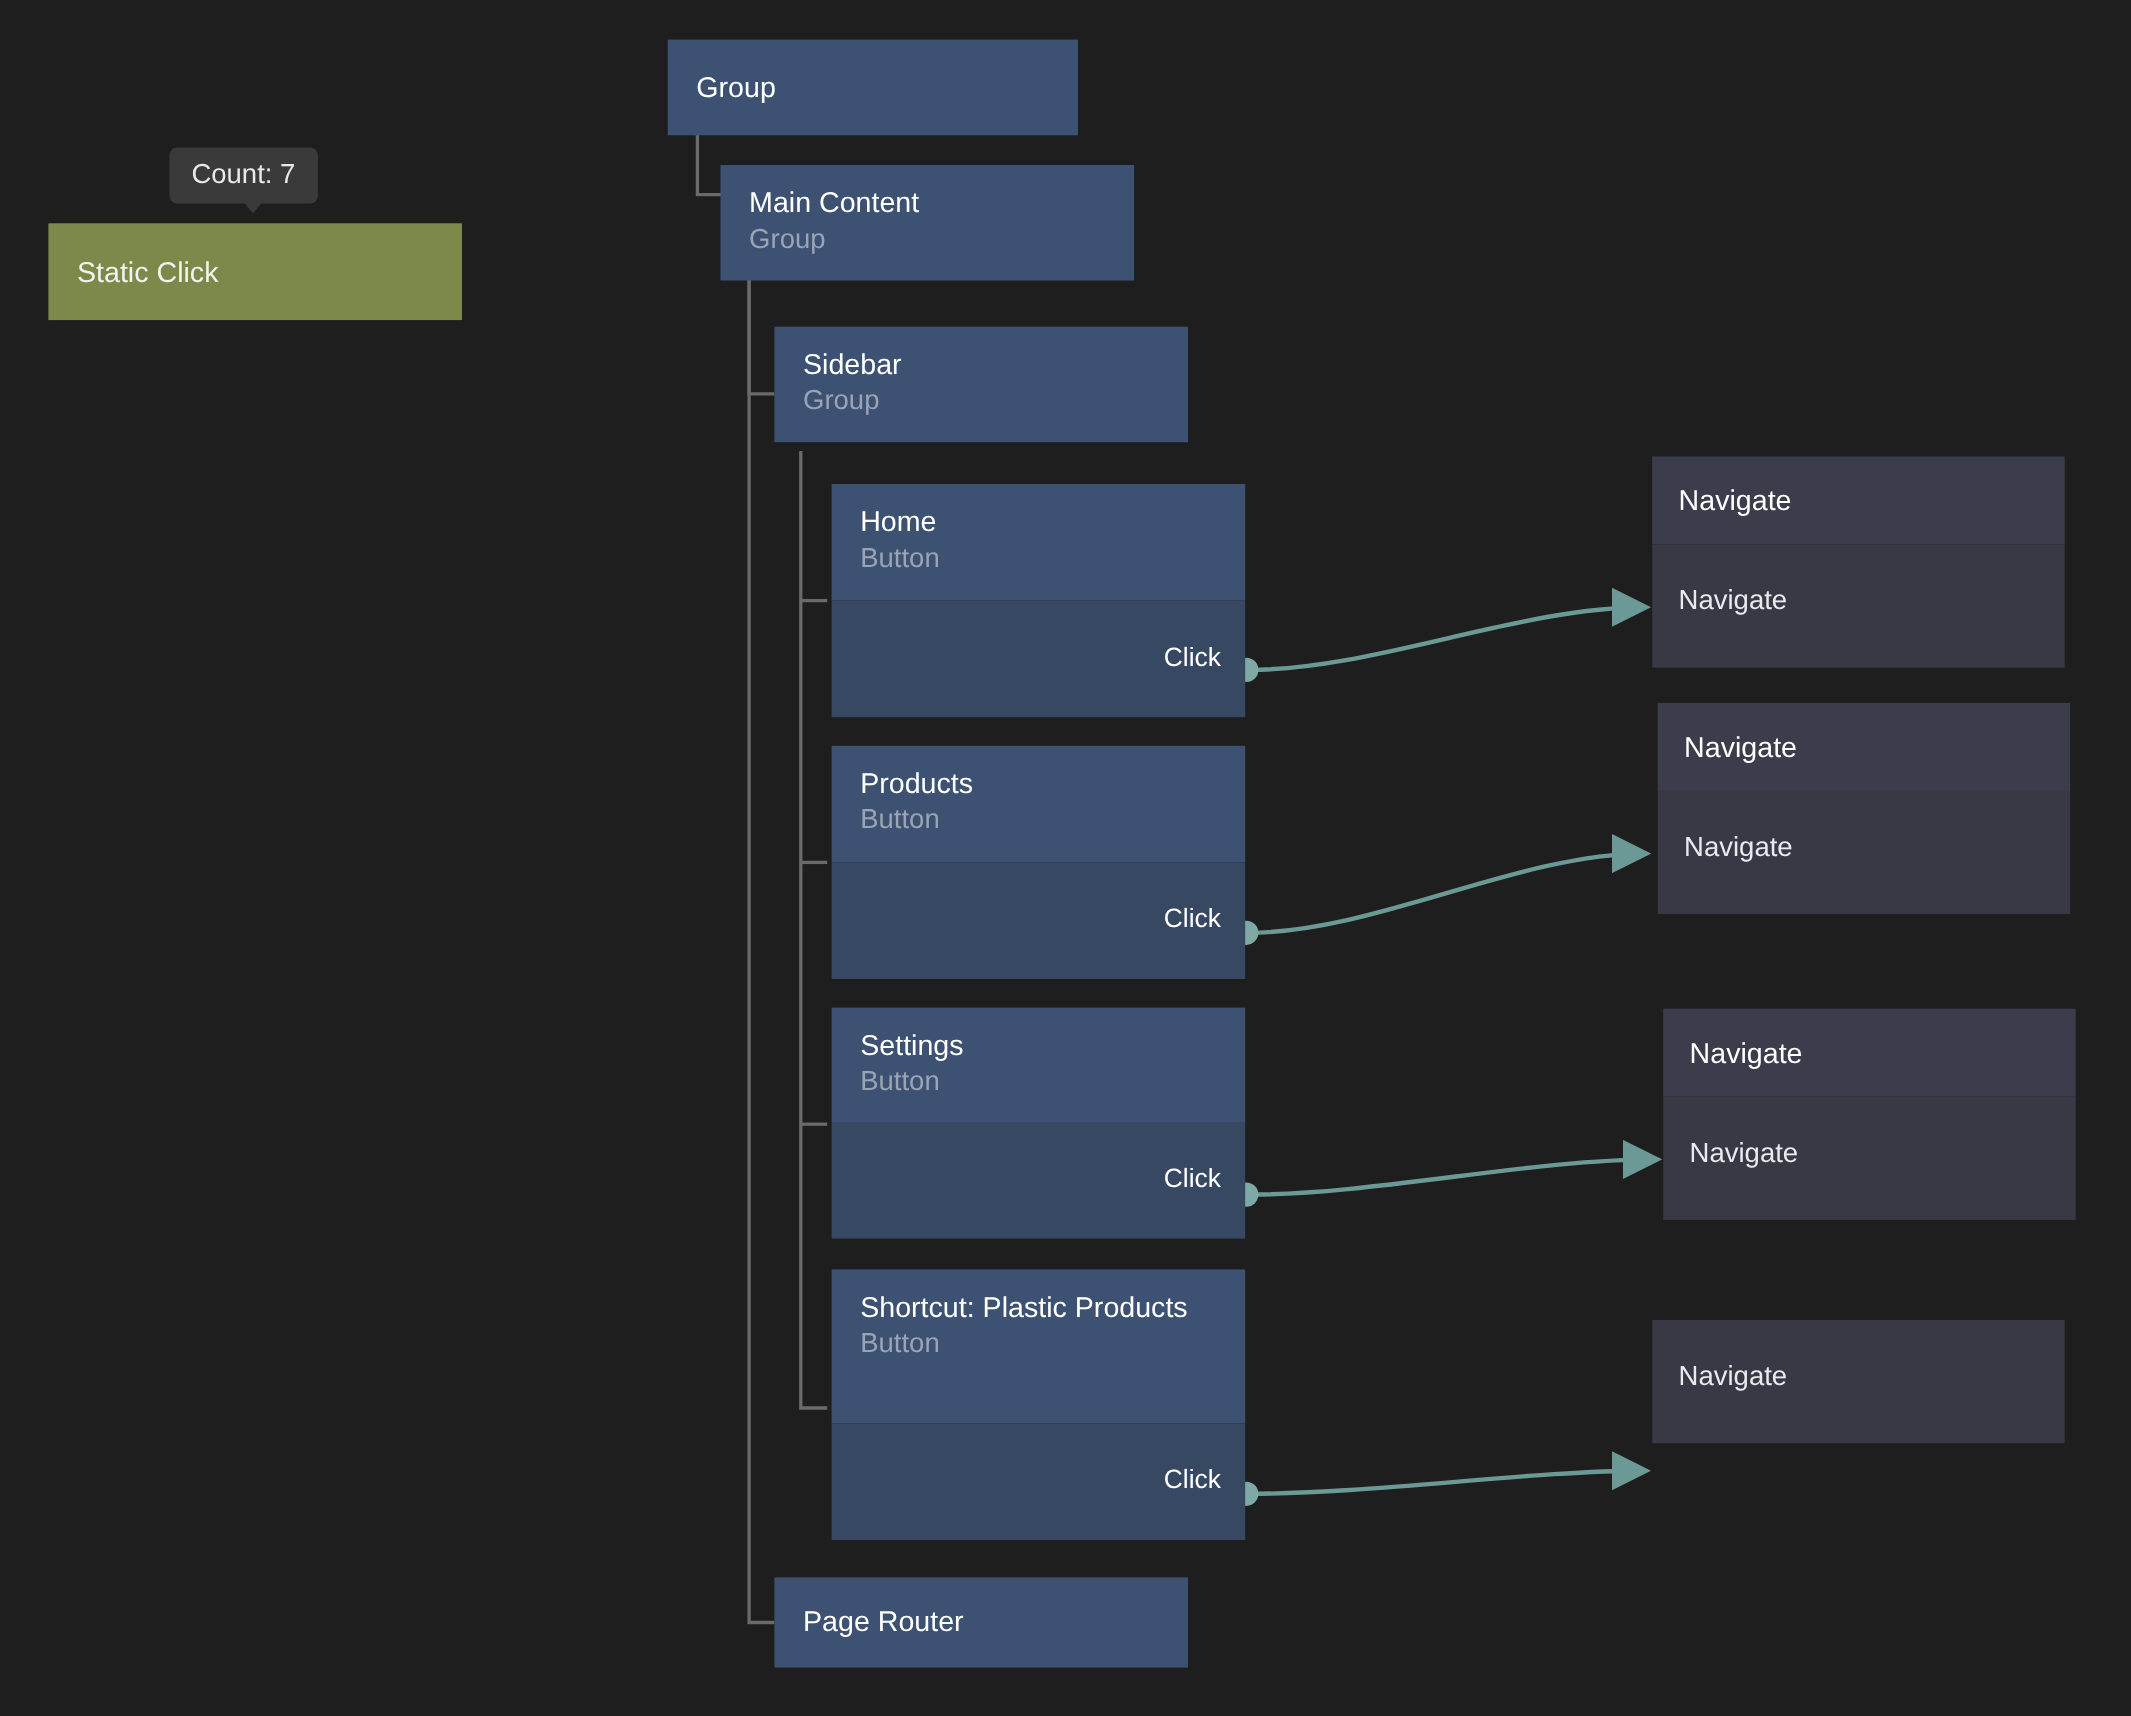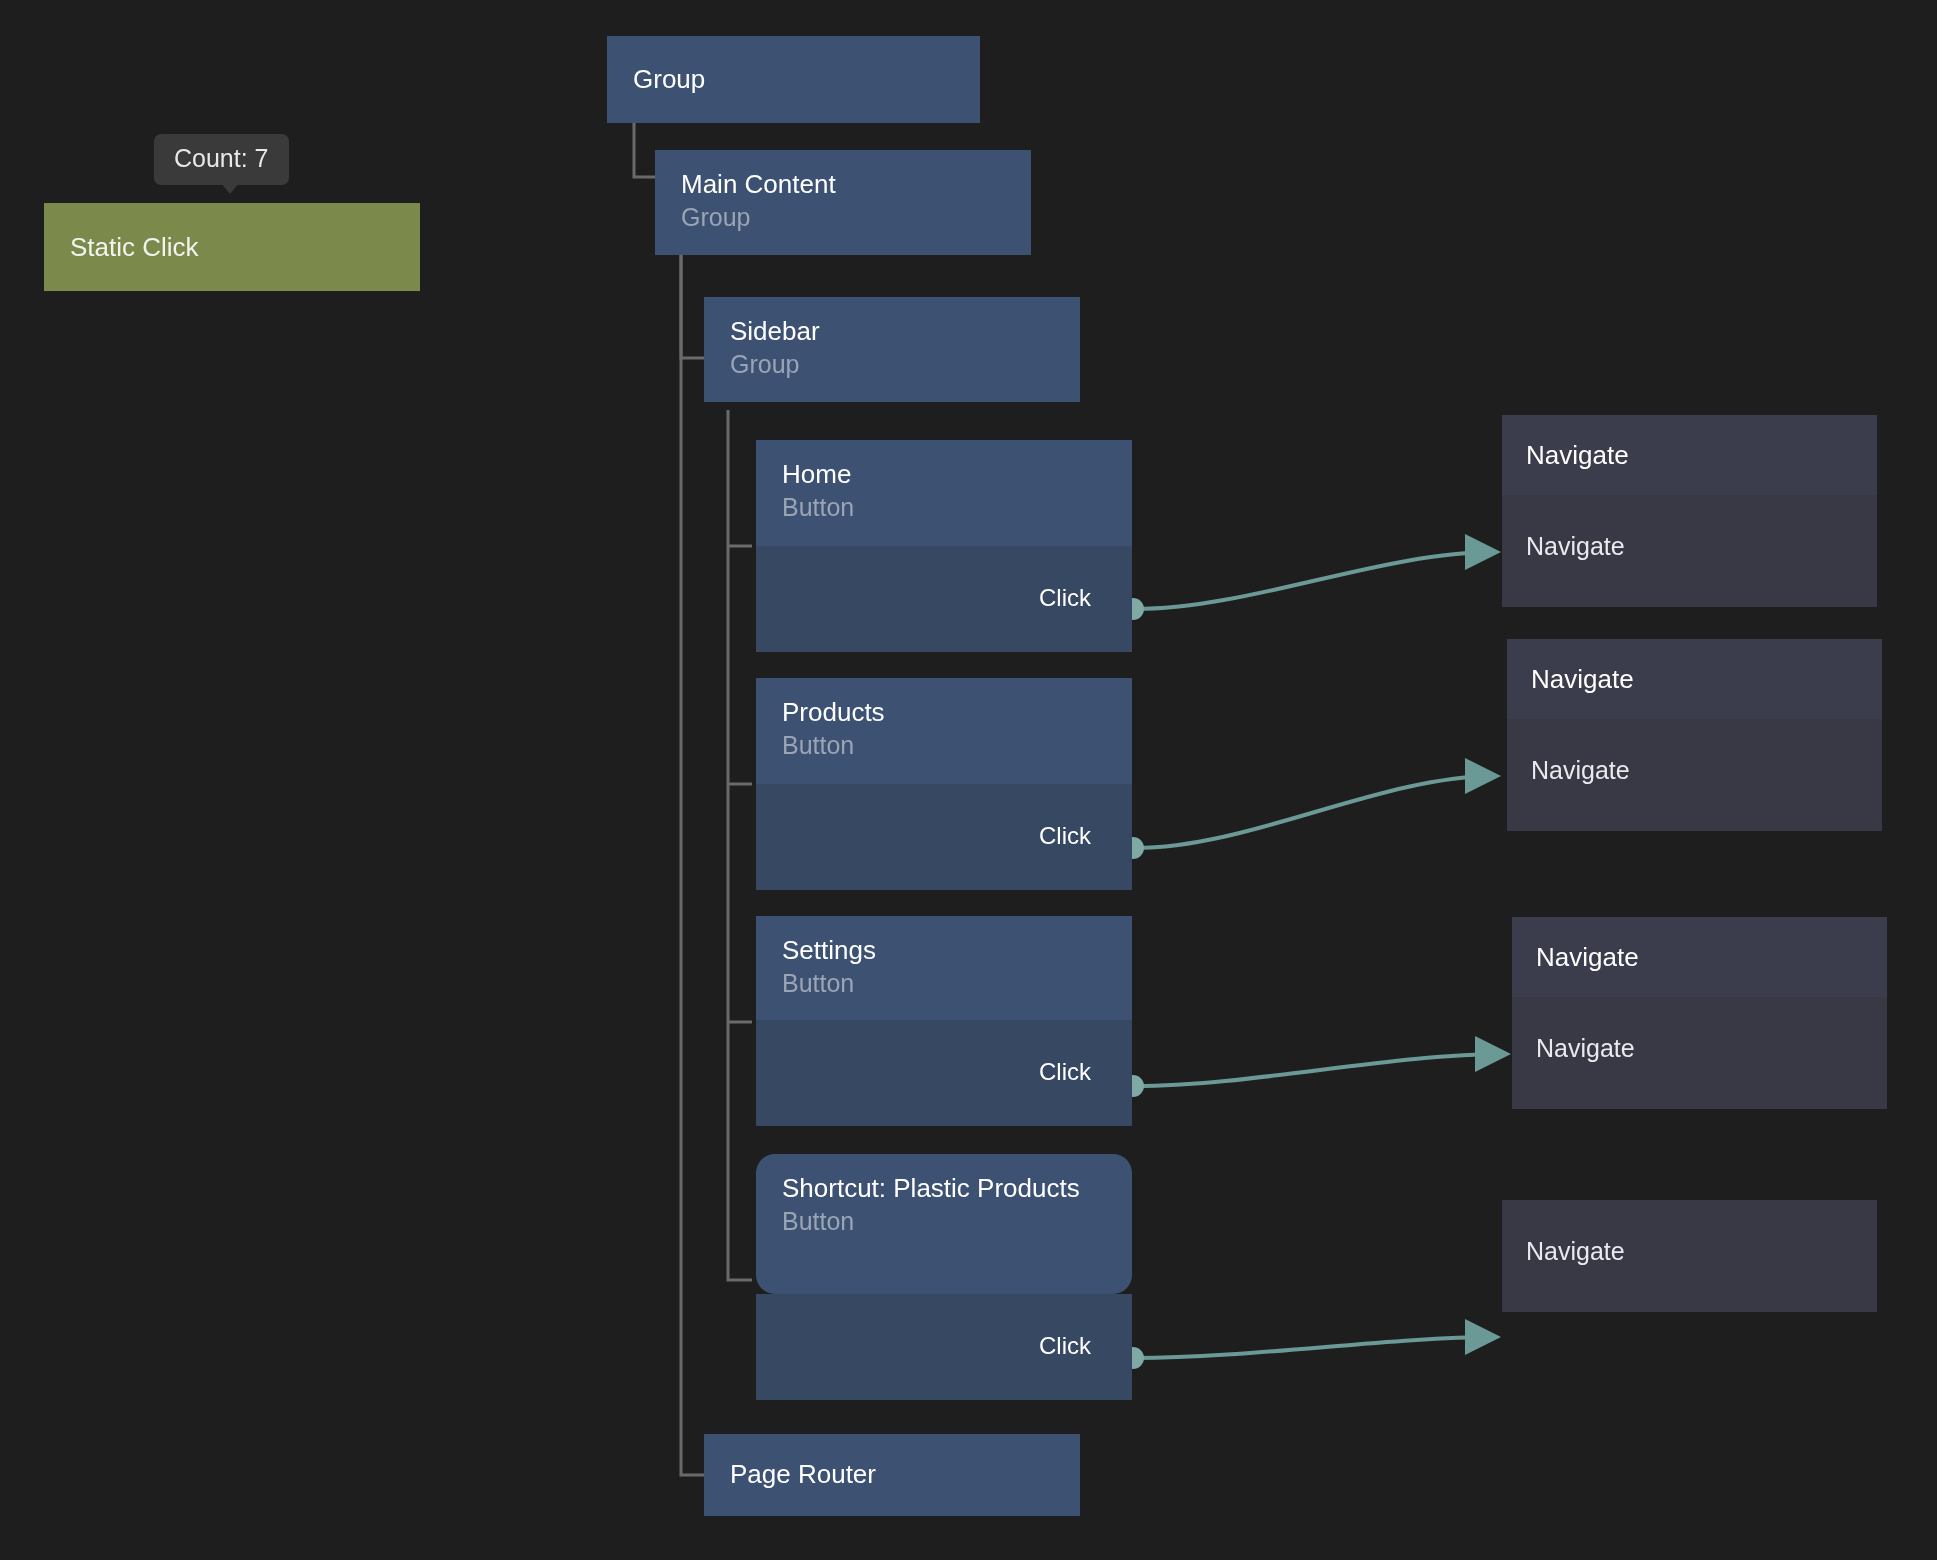--- a/index.html
+++ b/index.html
@@ -51,21 +51,21 @@
   }
   .blue-head.solo { display: flex; align-items: center; padding-top: 0; }
   .blue-title { font-size: 26px; line-height: 1.12; color: #ffffff; }
   .blue-sub   { font-size: 25px; line-height: 1.2; color: #9aa4b4; margin-top: 3px; }
   .blue-body {
     background: #374863;
     position: relative;
   }
   .port-row {
     position: absolute;
-    right: 41px;
+    right: 22px;
     color: #ffffff;
     font-size: 24px;
     white-space: nowrap;
   }
 
   
   .dark-head {
     background: #3c3d4c;
     color: #ffffff;
     font-size: 26px;
@@ -178,21 +178,21 @@
     <div class="blue-head" style="height:104px;">
       <div class="blue-title">Settings</div>
       <div class="blue-sub">Button</div>
     </div>
     <div class="blue-body" style="height:106px;">
       <div class="port-row" style="top:52px; transform:translateY(-50%);">Click</div>
     </div>
   </div>
 
   <div class="node" style="left:756px; top:1154px; width:376px; height:246px;">
-    <div class="blue-head" style="height:140px;border-radius:19px;">
+    <div class="blue-head" style="height:140px;">
       <div class="blue-title">Shortcut: Plastic Products</div>
       <div class="blue-sub">Button</div>
     </div>
     <div class="blue-body" style="height:106px;">
       <div class="port-row" style="top:52px; transform:translateY(-50%);">Click</div>
     </div>
   </div>
 
   <div class="node" style="left:704px; top:1434px; width:376px; height:82px;">
     <div class="blue-head solo" style="height:82px;">

